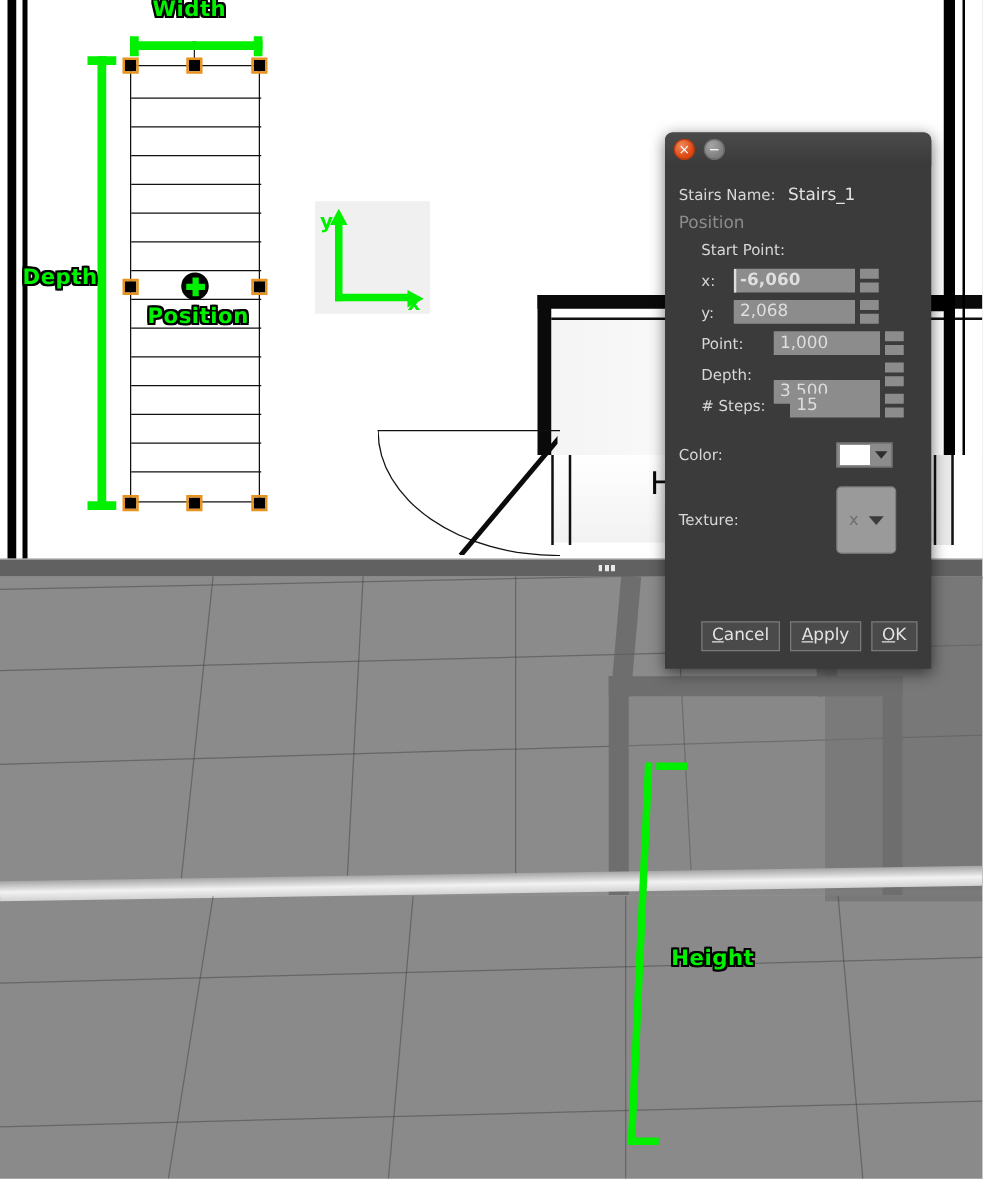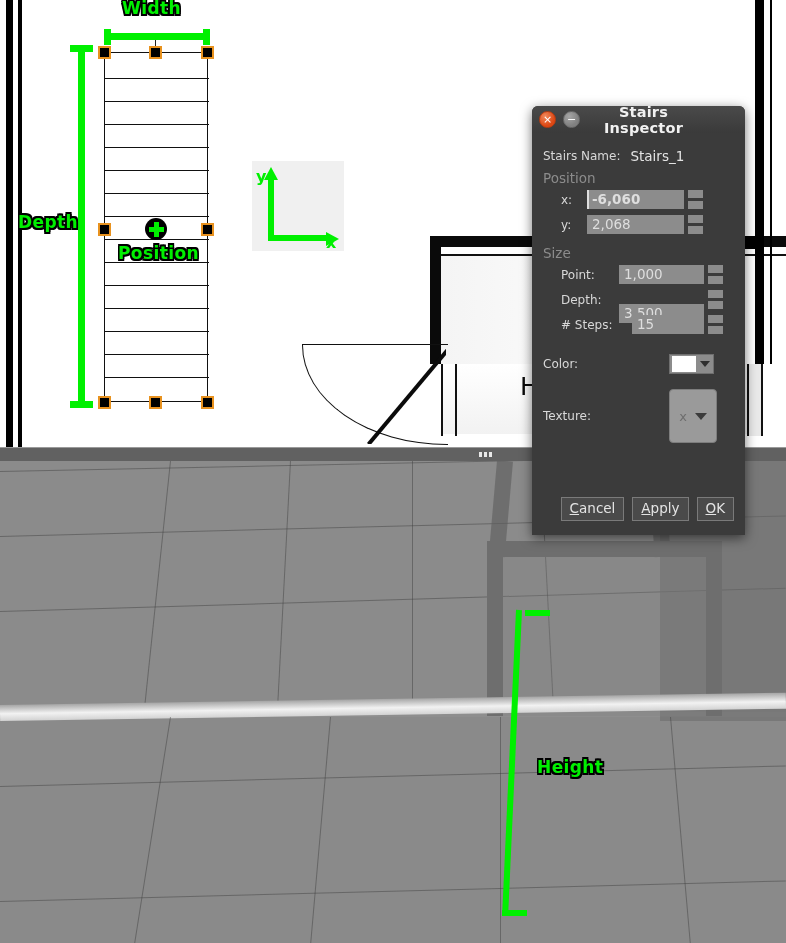--- a/index.html
+++ b/index.html
@@ -436,52 +436,53 @@
 
   <div id="dialog">
 
     <div id="titlebar">
       <span class="tb-btn tb-close">
         <span class="glyph">×</span>
       </span>
       <span class="tb-btn tb-min">
         <span class="glyph">−</span>
       </span>
-      <span class="title">Stairs Inspector</span>
     </div>
 
     <div id="dlgbody">
 
       <div class="row">
         <span class="lbl">Stairs Name:</span>
         <span class="val" style="margin-left:10px;">Stairs_1</span>
       </div>
 
       <div class="section-hdr">Position</div>
 
+      <div class="row indent1">
+        <span class="lbl">Start Point:</span>
+      </div>
 
       <div class="row indent2">
         <span class="lbl" style="width:26px;">x:</span>
         <input class="field focused" style="width: 97px;" type="text" value="-6,060">
         <span class="spin">
             <i></i>
             <i></i>
           </span>
       </div>
 
       <div class="row indent2">
         <span class="lbl" style="width:26px;">y:</span>
         <input class="field" style="width: 97px;" type="text" value="2,068">
         <span class="spin">
             <i></i>
             <i></i>
           </span>
       </div>
 
-      <div class="section-hdr" style="margin-top:8px;">Size</div>
 
       <div class="row indent2">
         <span class="lbl" style="width:58px;">Point:</span>
         <input class="field" style="width: 85px;" type="text" value="1,000">
         <span class="spin">
             <i></i>
             <i></i>
           </span>
       </div>
 

